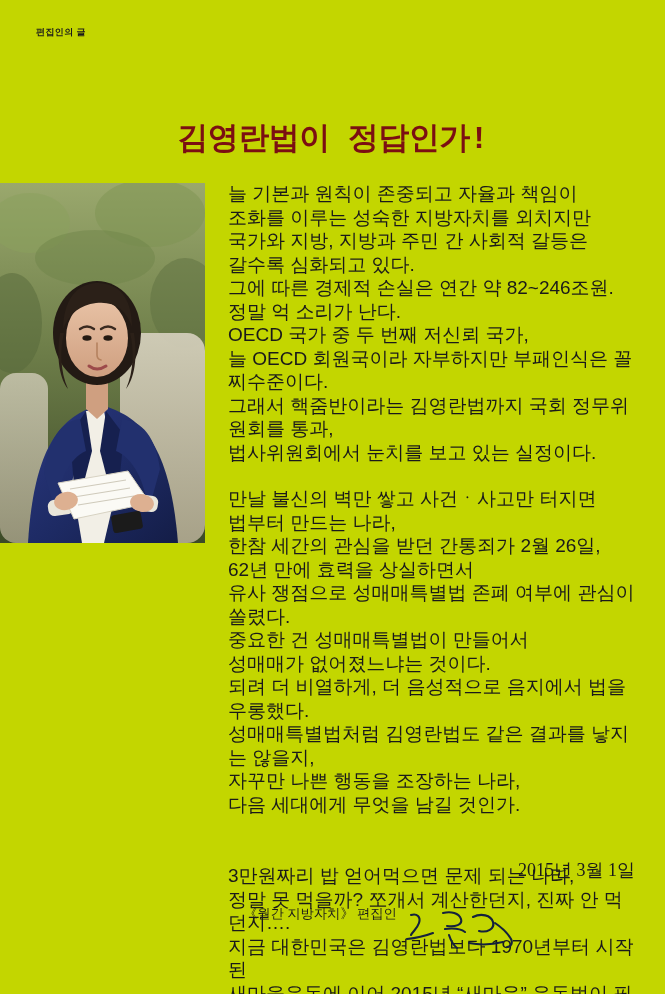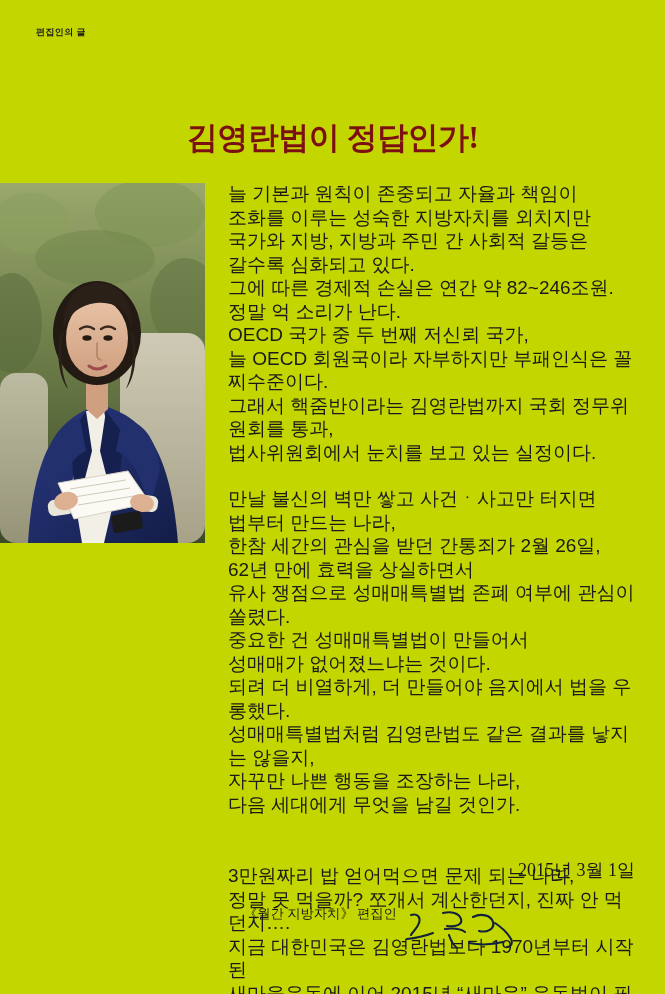--- a/index.html
+++ b/index.html
@@ -28,21 +28,21 @@
     font-weight: bold;
     color: #1b1b1b;
     letter-spacing: 0.4px;
   }
   .title {
     position: absolute;
     left: 0;
     right: 0;
     top: 96px;
     text-align: center;
-    font-family: Liberation Serif, serif;
+    font-family: Liberation Mono, monospace;
     font-size: 31px;
     font-weight: bold;
     color: #7b0f12;
     letter-spacing: -0.5px;
   }
   .portrait {
     position: absolute;
     left: 0;
     top: 183px;
     width: 205px;
@@ -196,21 +196,21 @@
 늘 OECD 회원국이라 자부하지만 부패인식은 꼴찌수준이다.
 그래서 핵줌반이라는 김영란법까지 국회 정무위원회를 통과,
 법사위원회에서 눈치를 보고 있는 실정이다.</p>
     <p style="white-space:pre-line">만날 불신의 벽만 쌓고 사건ㆍ사고만 터지면
 법부터 만드는 나라,
 한참 세간의 관심을 받던 간통죄가 2월 26일,
 62년 만에 효력을 상실하면서
 유사 쟁점으로 성매매특별법 존폐 여부에 관심이 쏠렸다.
 중요한 건 성매매특별법이 만들어서
 성매매가 없어졌느냐는 것이다.
-되려 더 비열하게, 더 만들어야 음지에서 법을 우롱했다.
+되려 더 비열하게, 더 음성적으로 음지에서 법을 우롱했다.
 성매매특별법처럼 김영란법도 같은 결과를 낳지는 않을지,
 자꾸만 나쁜 행동을 조장하는 나라,
 다음 세대에게 무엇을 남길 것인가.</p>
     <p style="white-space:pre-line">3만원짜리 밥 얻어먹으면 문제 되는 나라,
 정말 못 먹을까? 쪼개서 계산한던지, 진짜 안 먹던지….
 지금 대한민국은 김영란법보다 1970년부터 시작된
 새마을운동에 이어 2015년 “새마음” 운동법이 필요하다.
 요란한 여론보다 조용히 자존심 지키는
 여론을 존중하는 나라를 만들어야 한다.</p>
   </div>

